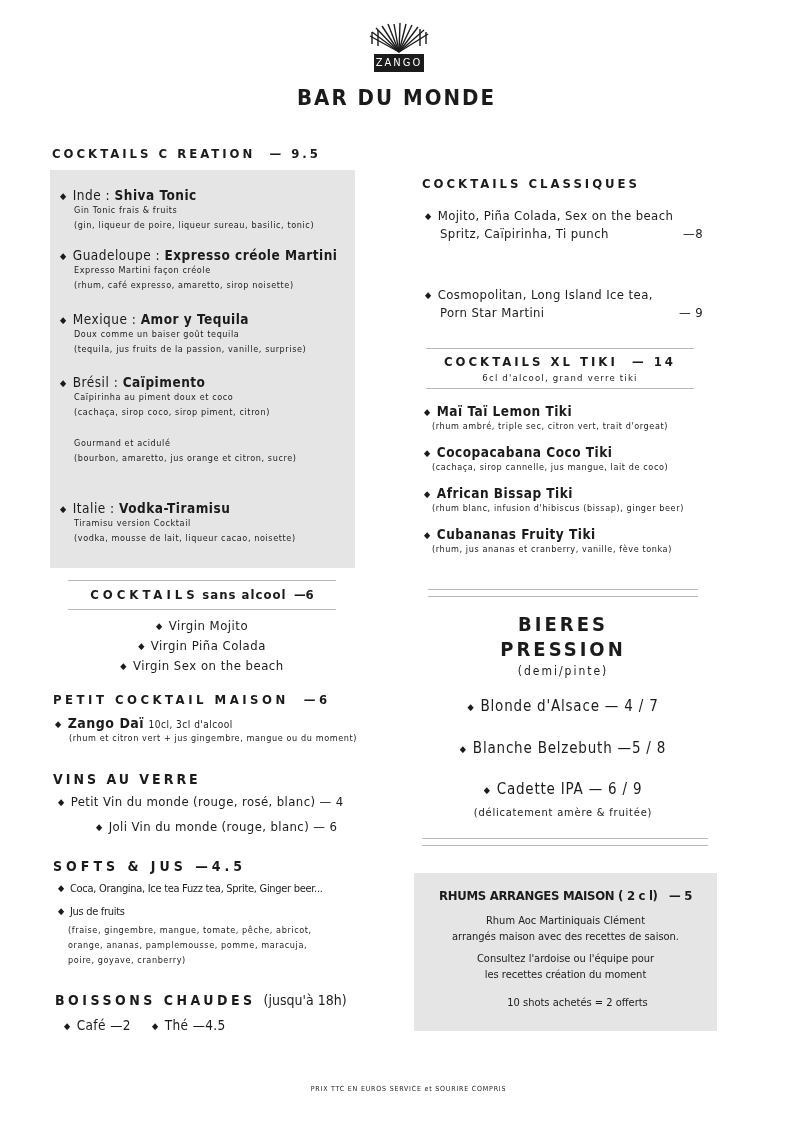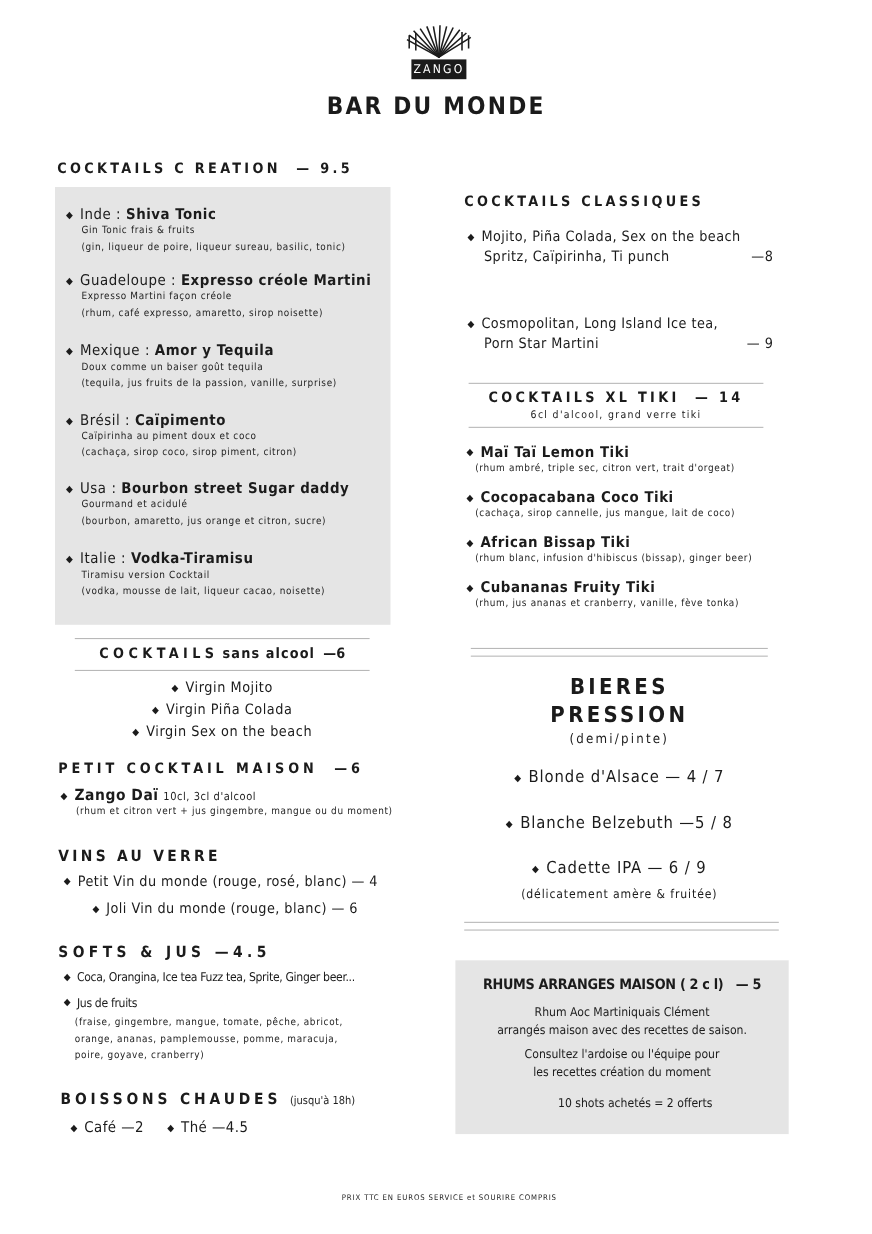--- a/index.html
+++ b/index.html
@@ -70,21 +70,20 @@
   <div class="item-title"><span class="bullet">◆</span><span>Mexique : </span><b>Amor y Tequila</b></div>
   <div class="desc">Doux comme un baiser goût tequila</div>
   <div class="desc">(tequila, jus fruits de la passion, vanille, surprise)</div>
 </div>
 <div class="abs" style="left:60px;top:374px;">
   <div class="item-title"><span class="bullet">◆</span><span>Brésil : </span><b>Caïpimento</b></div>
   <div class="desc">Caïpirinha au piment doux et coco</div>
   <div class="desc">(cachaça, sirop coco, sirop piment, citron)</div>
 </div>
 <div class="abs" style="left:60px;top:436px;">
-  <div class="item-title"><span class="bullet">◆</span><span>Usa : </span><b>Bourbon street Sugar daddy</b></div>
   <div class="desc">Gourmand et acidulé</div>
   <div class="desc">(bourbon, amaretto, jus orange et citron, sucre)</div>
 </div>
 <div class="abs" style="left:60px;top:500px;">
   <div class="item-title"><span class="bullet">◆</span><span>Italie : </span><b>Vodka-Tiramisu</b></div>
   <div class="desc">Tiramisu version Cocktail</div>
   <div class="desc">(vodka, mousse de lait, liqueur cacao, noisette)</div>
 </div>
 
 <div class="abs h2" style="left:422px;top:176px;">COCKTAILS CLASSIQUES</div>
@@ -135,35 +134,35 @@
 <div class="abs h2" style="left:53px;top:692px;letter-spacing:3.5px;">
   <span>PETIT COCKTAIL MAISON</span>&nbsp;&nbsp;<span>—6</span>
 </div>
 <div class="abs" style="left:55px;top:715px;">
   <div class="item-title"><span class="bullet">◆</span><b style="font-size:14px;">Zango Daï</b> <span style="font-size:10px;">10cl, 3cl d'alcool</span></div>
   <div class="desc">(rhum et citron vert + jus gingembre, mangue ou du moment)</div>
 </div>
 
 <div class="abs h2" style="left:53px;top:771px;font-size:14px;">VINS AU VERRE</div>
 <div class="abs classic" style="left:58px;top:793px;"><span class="bullet">◆</span><span>Petit Vin du monde (rouge, rosé, blanc) — 4</span></div>
-<div class="abs classic" style="left:84px;top:818px;"><span class="bullet">◆</span><span>Joli Vin du monde (rouge, blanc) — 6</span></div>
+<div class="abs classic" style="left:96px;top:818px;"><span class="bullet">◆</span><span>Joli Vin du monde (rouge, blanc) — 6</span></div>
 
 <div class="abs h2" style="left:53px;top:858px;font-size:14px;letter-spacing:4px;">
   <span>SOFTS &amp; JUS</span> <span>—4.5</span>
 </div>
 <div class="abs" style="left:58px;top:882px;font-size:11px;letter-spacing:-0.3px;white-space:nowrap;"><span class="bullet">◆</span><span>Coca, Orangina, Ice tea Fuzz tea, Sprite, Ginger beer...</span></div>
 <div class="abs" style="left:58px;top:905px;font-size:11px;letter-spacing:-0.3px;white-space:nowrap;"><span class="bullet">◆</span><span>Jus de fruits</span></div>
 <div class="abs" style="left:54px;top:923px;line-height:17.5px;">
   <div class="desc">(fraise, gingembre, mangue, tomate, pêche, abricot,</div>
   <div class="desc">orange, ananas, pamplemousse, pomme, maracuja,</div>
   <div class="desc">poire, goyave, cranberry)</div>
 </div>
 
 <div class="abs h2" style="left:55px;top:992px;font-size:14px;letter-spacing:3.5px;">
-  <span>BOISSONS CHAUDES</span> <span style="font-size:10px;letter-spacing:0;font-weight:normal;">(jusqu'à 18h)</span>
+  <span>BOISSONS CHAUDES</span> <span style="font-size:14px;letter-spacing:0;font-weight:normal;">(jusqu'à 18h)</span>
 </div>
 <div class="abs classic" style="left:64px;top:1016px;font-size:13.5px;"><span class="bullet">◆</span><span>Café —2</span></div>
 <div class="abs classic" style="left:152px;top:1016px;font-size:13.5px;"><span class="bullet">◆</span><span>Thé —4.5</span></div>
 
 <div class="abs line" style="left:428px;top:589px;width:270px;"></div>
 <div class="abs line" style="left:428px;top:596px;width:270px;"></div>
 <div class="abs center h2" style="left:428px;top:612px;width:270px;font-size:20px;letter-spacing:3px;">BIERES</div>
 <div class="abs center h2" style="left:428px;top:637px;width:270px;font-size:20px;letter-spacing:3px;">PRESSION</div>
 <div class="abs center" style="left:428px;top:664px;width:270px;font-size:12px;letter-spacing:2px;">(demi/pinte)</div>
 <div class="abs beer" style="left:428px;top:697px;width:270px;"><span class="bullet">◆</span><span>Blonde d'Alsace — 4 / 7</span></div>

